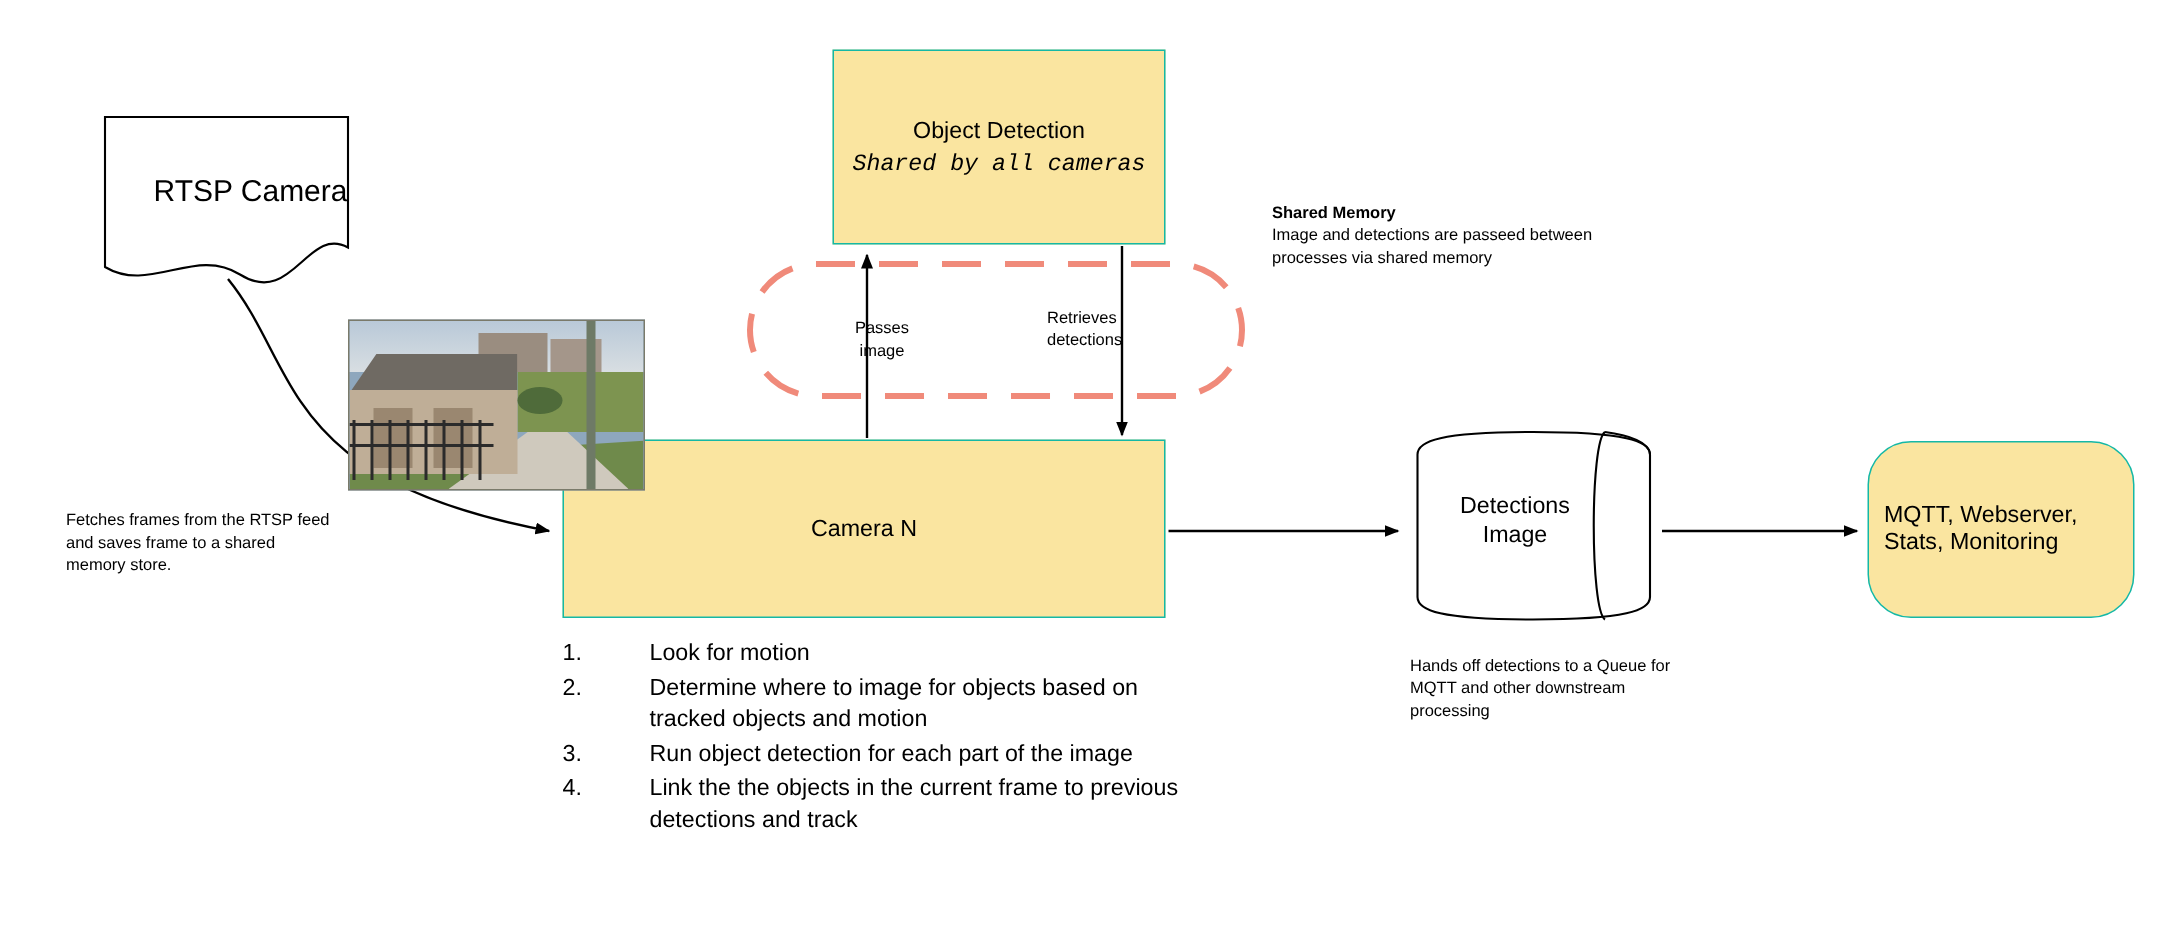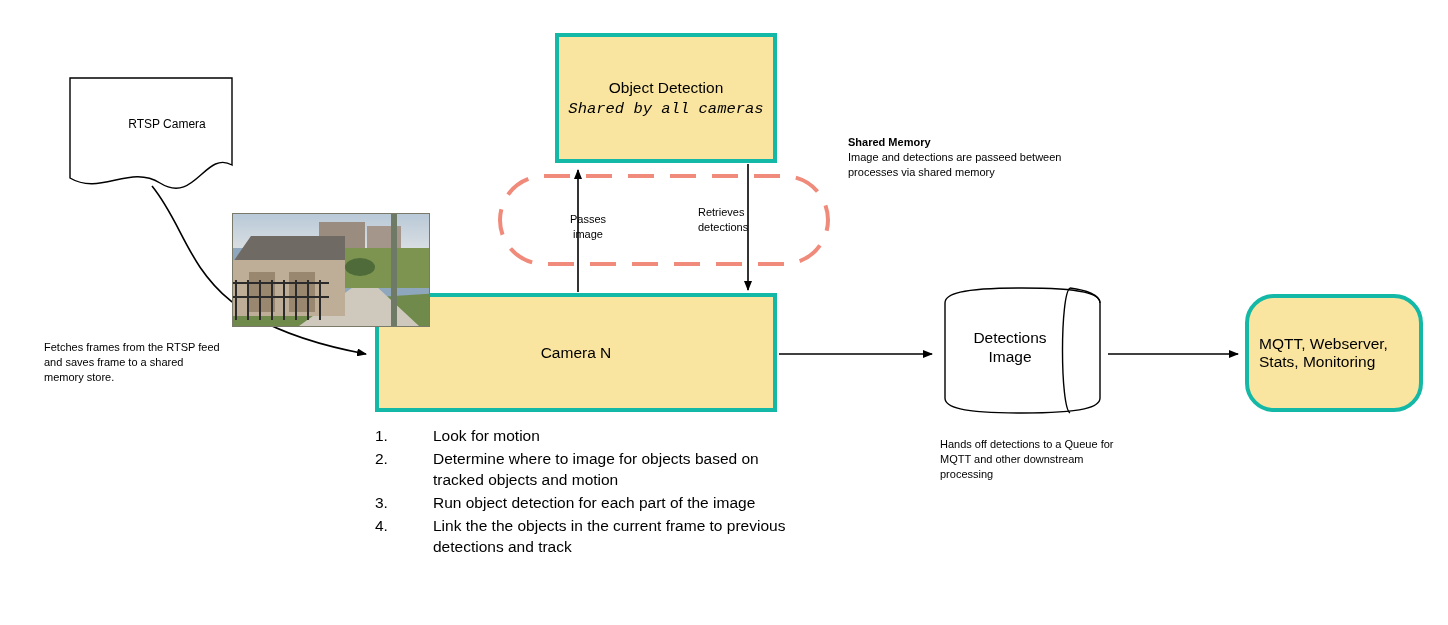--- a/index.html
+++ b/index.html
@@ -23,21 +23,21 @@
     width: 1448px;
     height: 625px;
     pointer-events: none;
   }
   .node {
     position: absolute;
     box-sizing: border-box;
   }
   .box-yellow {
     background: #fae5a0;
-    border: 4px solid #14b8a6;
+    border: 1px solid #14b8a6;
     display: flex;
     flex-direction: column;
     align-items: center;
     justify-content: center;
     text-align: center;
   }
   .box-yellow .line1 { font-size: 15.5px; }
   .box-yellow .line2 { font-size: 15.5px; font-style: italic; font-family: Liberation Mono, monospace; }
 
   
@@ -77,21 +77,21 @@
     top: 77px;
     width: 162px;
     height: 110px;
   }
   #rtsp-camera .label {
     position: absolute;
     left: 0;
     top: 40px;
     width: 194px;
     text-align: center;
-    font-size: 12px;
+    font-size: 20px;
   }
 
   
   #detections-queue {
     left: 940px;
     top: 288px;
     width: 165px;
     height: 125px;
   }
   #detections-queue .label {

